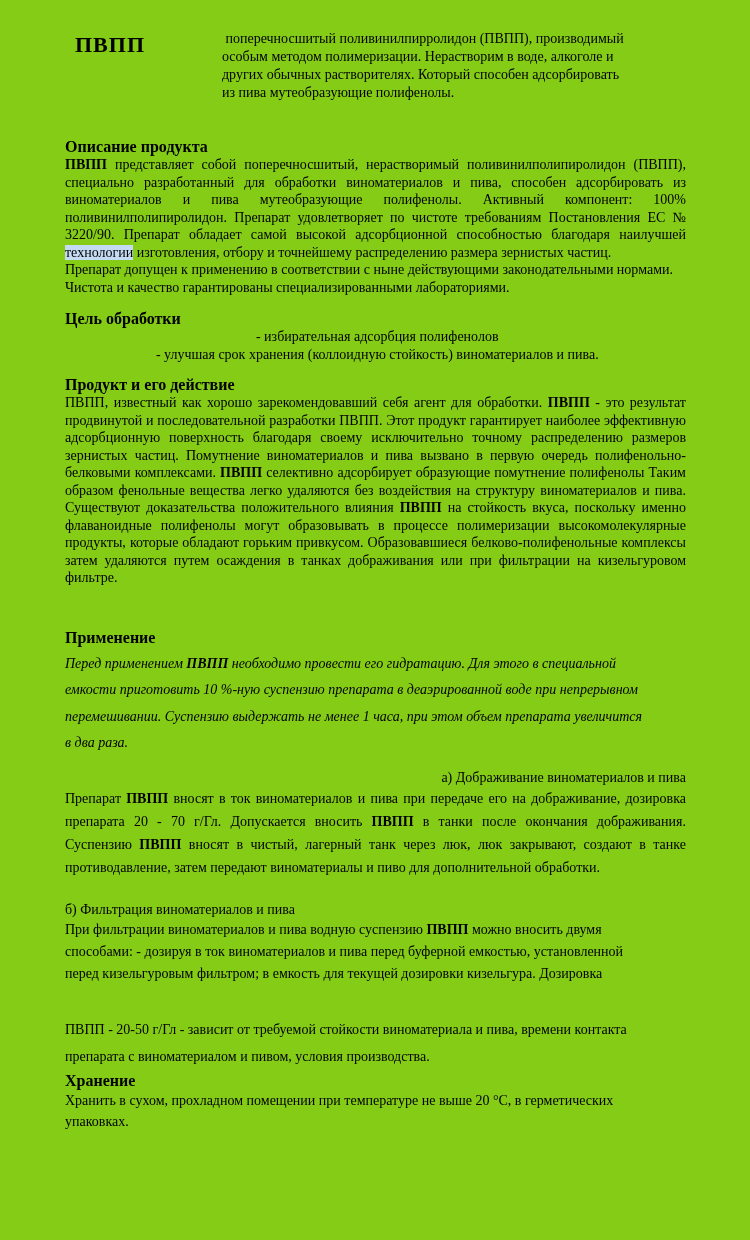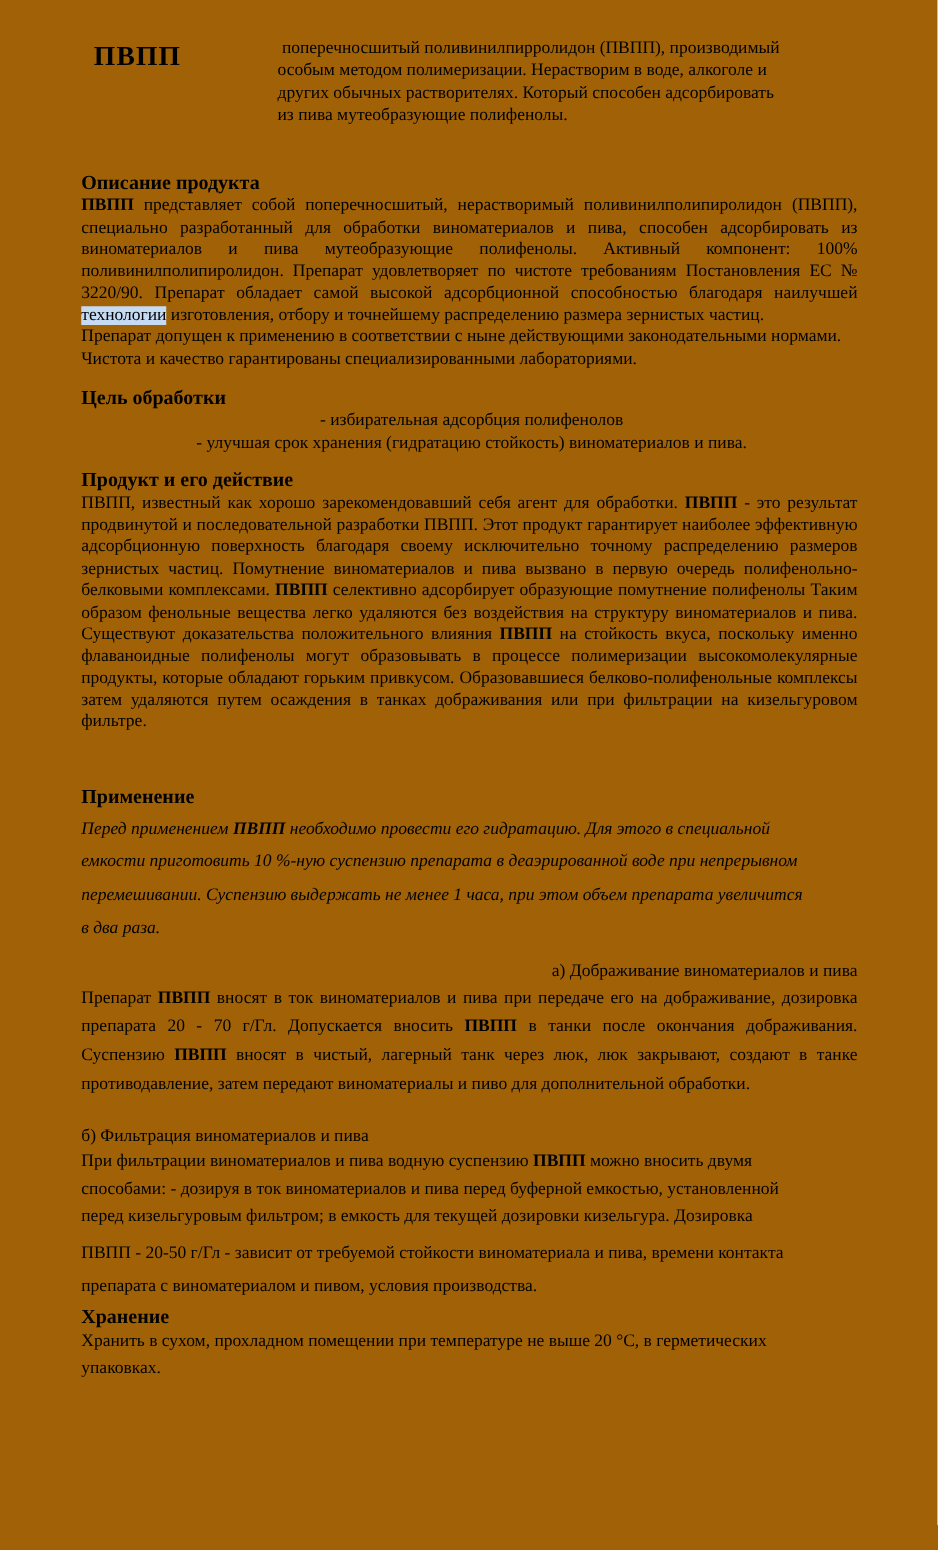--- a/index.html
+++ b/index.html
@@ -1,19 +1,19 @@
 <!DOCTYPE html>
 <html style="--hl: #c5dbf4;"><head>
 <meta charset="utf-8">
 <style>
   html,body{margin:0;padding:0;background:#ffffff;}
   .page{
     width:750px;height:1240px;box-sizing:border-box;
     padding:30px 64px 0 65px;
-    background:#a16207;color:#000;
+    background:#84cc16;color:#000;
     font-family:"Liberation Serif","DejaVu Serif",serif;
     font-size:14px;
     overflow:hidden;
   }
   .title-row{display:flex;align-items:flex-start;}
   .doc-title{
     width:157px;flex:0 0 157px;
     font-size:22px;font-weight:bold;letter-spacing:1px;
     padding-top:2px;padding-left:10px;box-sizing:border-box;
   }
@@ -25,21 +25,21 @@
   .pre{white-space:pre-wrap;text-align:center;}
   .mt-desc{margin-top:36px;}
   .mt-purpose{margin-top:14px;}
   .mt-product{margin-top:13px;}
   .mt-apply{margin-top:42px;}
   .p-apply{margin-top:4px;line-height:26.5px;white-space:pre-wrap;font-style:italic;}
   .subhead{margin-top:12px;text-align:right;line-height:18px;}
   .subhead-b{margin-top:22px;text-align:left;line-height:18px;}
   .p-ferment{line-height:23px;text-align:justify;}
   .p-filter{margin-top:0;line-height:22px;white-space:pre-wrap;}
-  .p-dosage{margin-top:4px;line-height:27px;white-space:pre-wrap;}
+  .p-dosage{margin-top:31px;line-height:27px;white-space:pre-wrap;}
   .mt-storage{margin-top:2px;}
   .p-storage{line-height:21px;white-space:pre-wrap;}
   .b{font-weight:bold;}
   .hl{background:var(--hl,#c5dbf4);}
 </style>
 </head>
 <body>
 
 <div class="page">
 
@@ -51,21 +51,21 @@
 из пива мутеобразующие полифенолы.</div>
   </div>
 
   <h2 class="sec mt-desc">Описание продукта</h2>
   <p class="p-dense"><span class="b">ПВПП</span><span> представляет собой поперечносшитый, нерастворимый поливинилполипиролидон (ПВПП), специально разработанный  для обработки виноматериалов и пива, способен адсорбировать из виноматериалов и пива мутеобразующие полифенолы. Активный компонент: 100% поливинилполипиролидон. Препарат удовлетворяет по чистоте требованиям Постановления ЕС № 3220/90. Препарат обладает самой высокой адсорбционной способностью благодаря наилучшей </span><span class="hl">технологии</span><span> изготовления, отбору и точнейшему распределению размера зернистых частиц.</span></p>
   <p class="p-dense">Препарат допущен к применению в соответствии с ныне действующими законодательными нормами.</p>
   <p class="p-left">Чистота и качество гарантированы специализированными лабораториями.</p>
 
   <h2 class="sec mt-purpose">Цель обработки</h2>
   <p class="p-left pre"> - избирательная адсорбция полифенолов</p>
-  <p class="p-left pre"> - улучшая срок хранения (гидратацию стойкость) виноматериалов и пива.</p>
+  <p class="p-left pre"> - улучшая срок хранения (коллоидную стойкость) виноматериалов и пива.</p>
 
   <h2 class="sec mt-product">Продукт и его действие</h2>
   <p class="p-dense"><span>ПВПП, известный как хорошо зарекомендовавший себя агент для обработки. </span><span class="b">ПВПП</span><span> - это результат продвинутой и последовательной разработки ПВПП. Этот продукт гарантирует наиболее эффективную адсорбционную поверхность благодаря своему исключительно точному распределению размеров зернистых частиц. Помутнение виноматериалов и пива вызвано в первую очередь полифенольно-белковыми комплексами. </span><span class="b">ПВПП</span><span> селективно адсорбирует образующие помутнение полифенолы Таким образом фенольные вещества легко удаляются без воздействия на структуру виноматериалов и пива. Существуют доказательства положительного влияния </span><span class="b">ПВПП</span><span> на стойкость вкуса, поскольку именно флаваноидные полифенолы могут образовывать в процессе полимеризации высокомолекулярные продукты, которые обладают горьким привкусом. Образовавшиеся белково-полифенольные комплексы затем удаляются путем осаждения в танках дображивания или при фильтрации на кизельгуровом фильтре.</span></p>
 
   <h2 class="sec mt-apply">Применение</h2>
   <p class="p-apply"><span>Перед применением </span><span class="b">ПВПП</span><span> необходимо провести его гидратацию. Для этого в специальной
 емкости приготовить 10 %-ную суспензию препарата в деаэрированной воде при непрерывном
 перемешивании. Суспензию выдержать не менее 1 часа, при этом объем препарата увеличится
 в два раза.</span></p>
 

